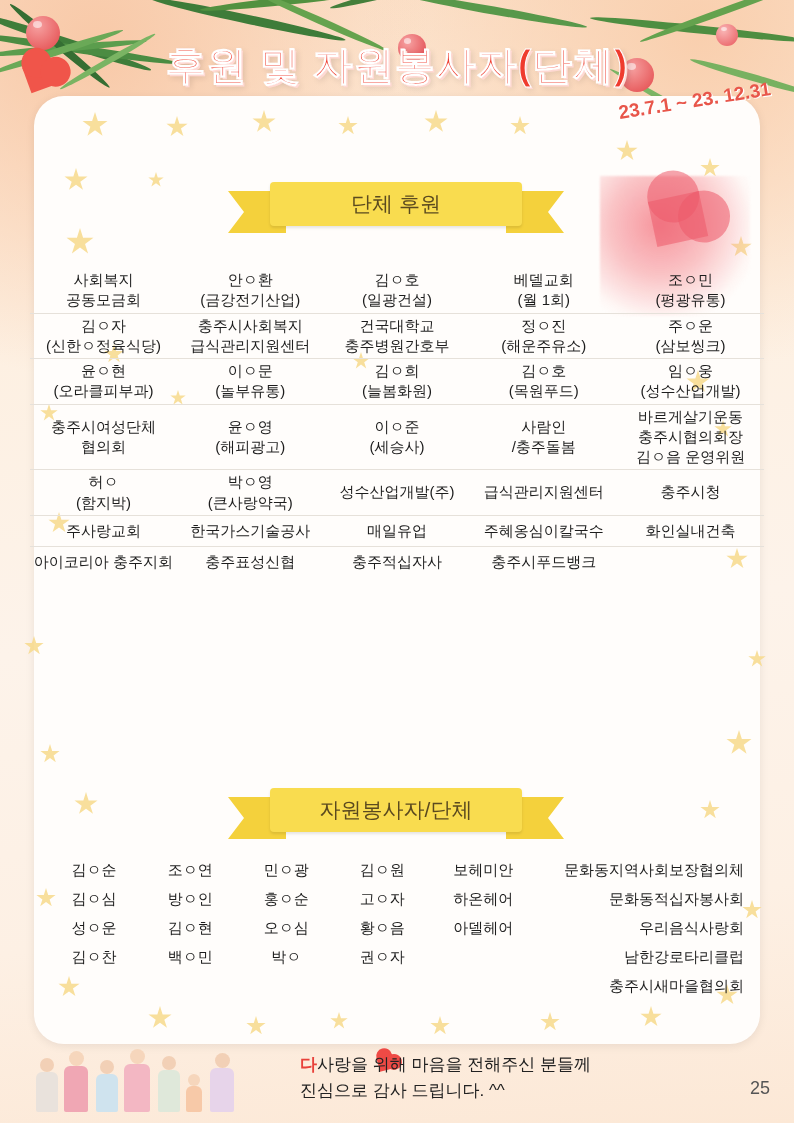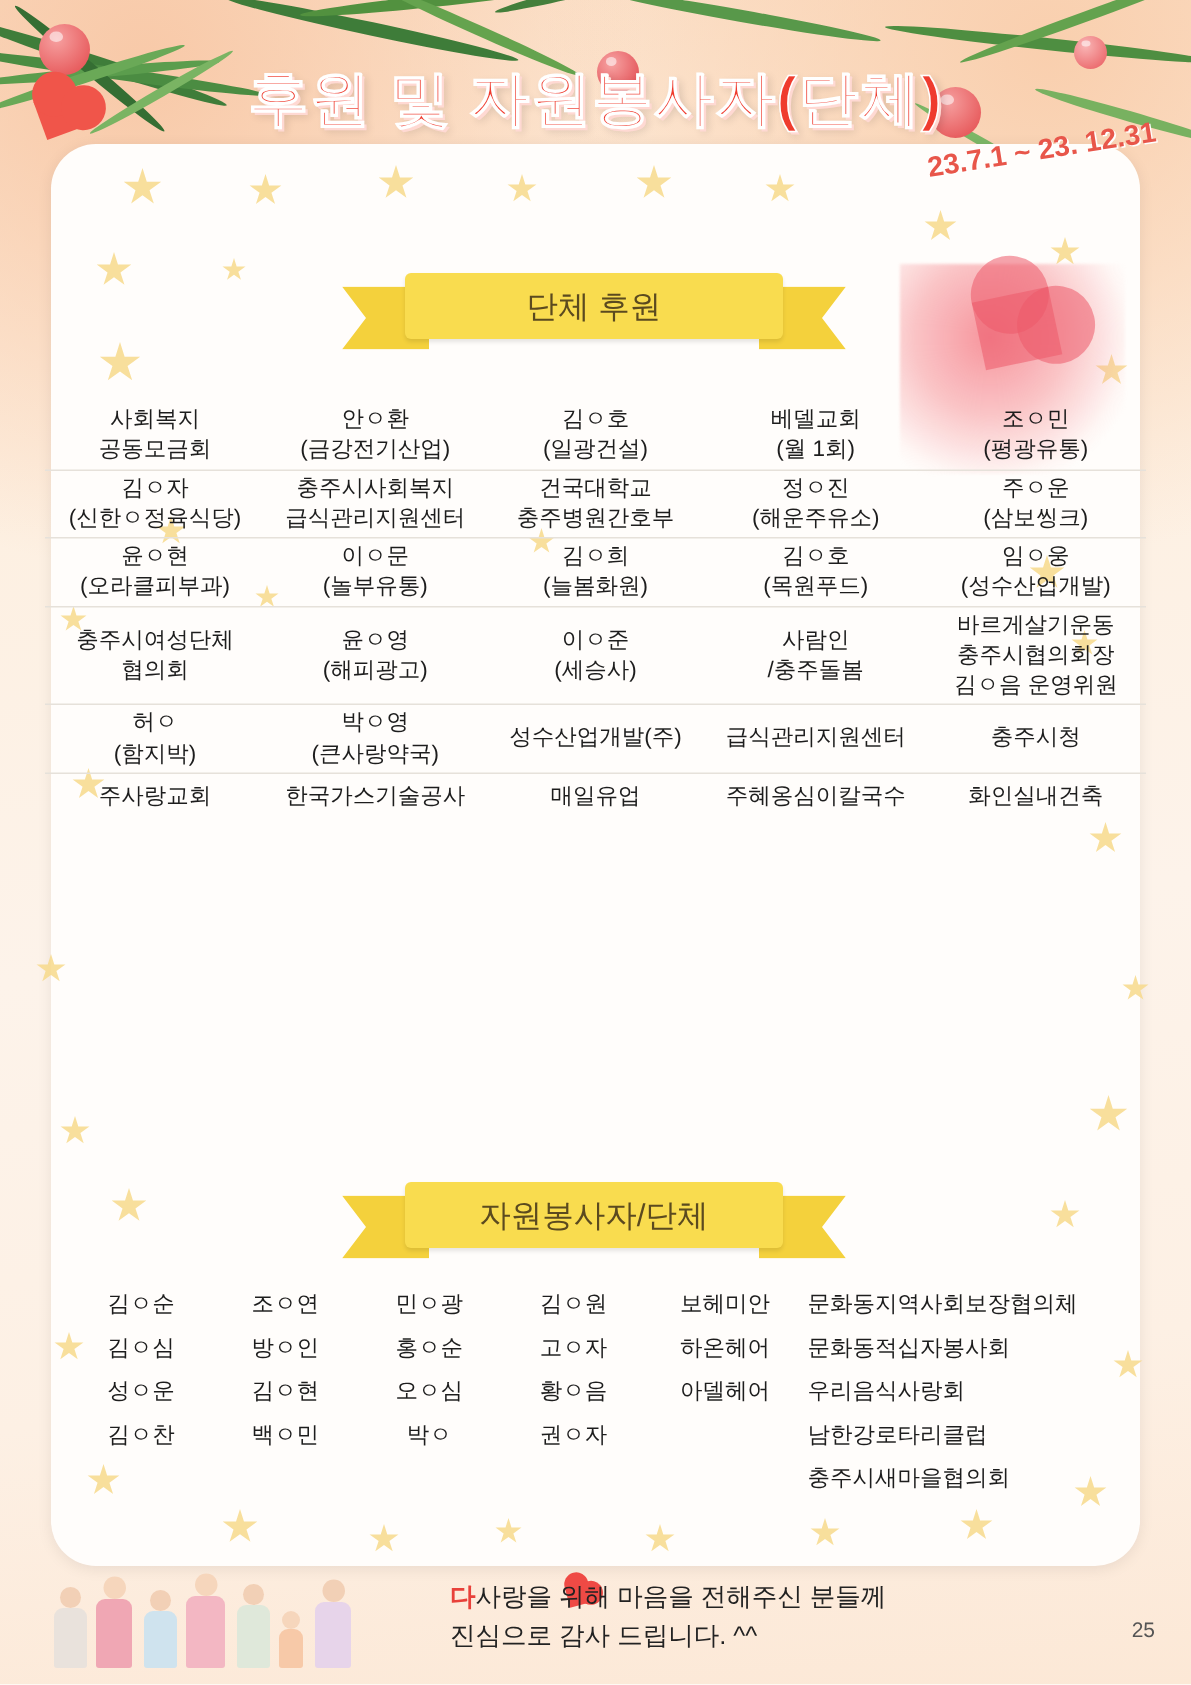--- a/index.html
+++ b/index.html
@@ -98,21 +98,21 @@
   #org-table .cell{width:146px;}
 
   
   #vol-table{left:46px;top:856px;width:700px;font-size:15px;}
   #vol-table .row{min-height:29px;align-items:center;}
   #vol-table .c1{width:94px;text-align:center;}
   #vol-table .c2{width:94px;text-align:center;}
   #vol-table .c3{width:94px;text-align:center;}
   #vol-table .c4{width:94px;text-align:center;}
   #vol-table .c5{width:104px;text-align:center;}
-  #vol-table .c6{width:210px;text-align:left;font-family:Liberation Serif, serif;}
+  #vol-table .c6{width:210px;text-align:right;font-family:Liberation Serif, serif;}
 
   
   .blob{
     position:absolute;right:44px;top:176px;width:150px;height:140px;
     background:radial-gradient(ellipse at 40% 35%, rgba(245,130,140,.85) 0%, rgba(246,150,155,.55) 40%, rgba(250,200,200,.12) 72%, rgba(255,255,255,0) 80%);
     filter:blur(1px);
   }
   .blob-heart{
     position:absolute;right:90px;top:196px;width:52px;height:46px;background:rgba(236,90,105,.55);
     transform:rotate(-12deg);
@@ -126,21 +126,21 @@
     position:absolute;left:300px;top:1052px;width:420px;
     font-size:17px;color:#222;line-height:1.55;
   }
   .footer .hl{color:#e8413a;font-weight:bold;}
   .foot-heart{
     position:absolute;left:378px;top:1056px;width:16px;height:14px;background:#ef4a45;transform:rotate(-15deg);
   }
   .foot-heart:before,.foot-heart:after{content:"";position:absolute;width:16px;height:16px;border-radius:50%;background:#ef4a45;}
   .foot-heart:before{top:-8px;left:0;}
   .foot-heart:after{top:0;left:8px;}
-  .pageno{position:absolute;right:24px;top:1078px;font-size:14px;color:#555;}
+  .pageno{position:absolute;right:24px;top:1078px;font-size:18px;color:#555;}
 
   
   .people{position:absolute;left:30px;top:1048px;width:230px;height:64px;}
   .person{position:absolute;bottom:0;border-radius:6px 6px 2px 2px;}
   .phead{position:absolute;border-radius:50%;}
 </style>
 </head>
 <body>
 
 <div class="page-bg"></div>
@@ -283,20 +283,27 @@
     <div class="cell">급식관리지원센터</div>
     <div class="cell">충주시청</div>
   </div>
   <div class="row">
     <div class="cell">주사랑교회</div>
     <div class="cell">한국가스기술공사</div>
     <div class="cell">매일유업</div>
     <div class="cell">주혜옹심이칼국수</div>
     <div class="cell">화인실내건축</div>
   </div>
+  <div class="row">
+    <div class="cell">아이코리아 충주지회</div>
+    <div class="cell">충주표성신협</div>
+    <div class="cell">충주적십자사</div>
+    <div class="cell">충주시푸드뱅크</div>
+    <div class="cell"></div>
+  </div>
 </div>
 
 <div class="ribbon" id="ribbon-vol">
   <div class="tail l"></div>
   <div class="tail r"></div>
   <div class="body">자원봉사자/단체</div>
 </div>
 
 <div class="tbl" id="vol-table">
   <div class="row">

